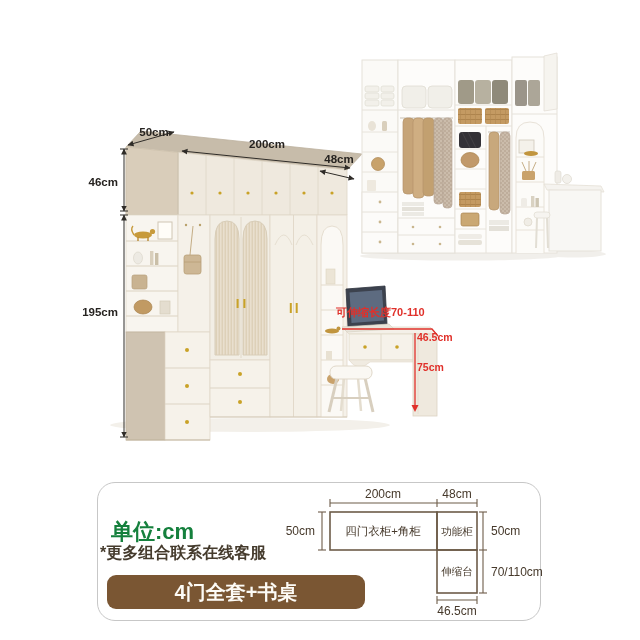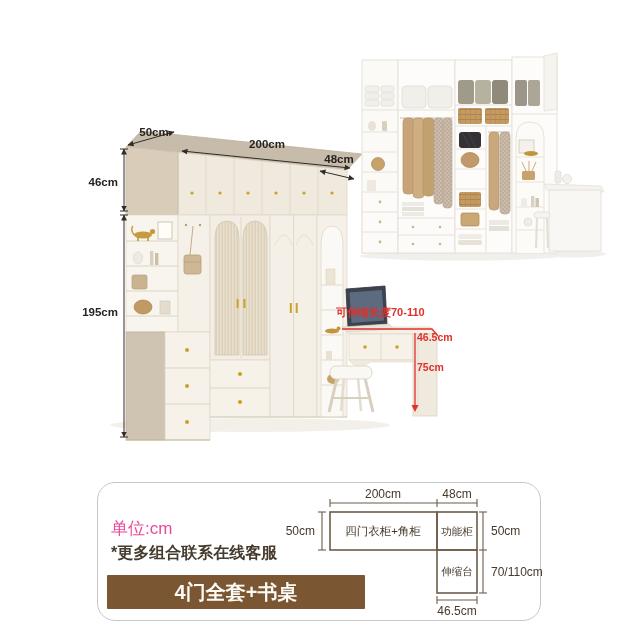--- a/index.html
+++ b/index.html
@@ -9,24 +9,24 @@
   .dim-label{font-size:11.5px;font-weight:700;fill:#262320;}
   .red-label{font-size:10.5px;font-weight:700;fill:#e0302a;}
   .red-label-big{font-size:11px;font-weight:700;fill:#e0302a;}
   .fp-num{font-size:12px;font-weight:400;fill:#46392b;}
   .fp-cjk{font-size:11.5px;fill:#46392b;}
   .fp-cjk-sm{font-size:10.5px;fill:#46392b;}
 
   .info-panel{position:absolute;left:97px;top:482px;width:444px;height:139px;
               border:1.5px solid #c7c7c7;border-radius:18px;background:#fff;box-sizing:border-box;}
   .panel-title{position:absolute;left:13px;top:8px;font-size:17px;font-weight:700;color:#453b2d;}
-  .panel-unit{position:absolute;left:13px;top:34px;font-size:17px;font-weight:400;color:#ec4899;}
-  .panel-note{position:absolute;left:13px;top:60px;font-size:16px;font-weight:700;color:#453b2d;}
+  .panel-unit{position:absolute;left:13px;top:34px;font-size:22px;font-weight:700;color:#15803d;}
+  .panel-note{position:absolute;left:2px;top:60px;font-size:16px;font-weight:700;color:#453b2d;}
   .cta-button{position:absolute;left:9px;top:92px;width:258px;height:34px;background:#7a5633;
-              border:none;border-radius:1px;color:#fdfbf6;font-size:20px;font-weight:700;
+              border:none;border-radius:9px;color:#fdfbf6;font-size:20px;font-weight:700;
               display:flex;align-items:center;justify-content:center;cursor:pointer;
               font-family:"Liberation Sans",sans-serif;}
 </style>
 </head>
 <body>
 
 <div class="stage">
 
   <svg width="380" height="345" viewBox="0 0 380 345" style="position:absolute;left:80px;top:105px;">
     <defs>

